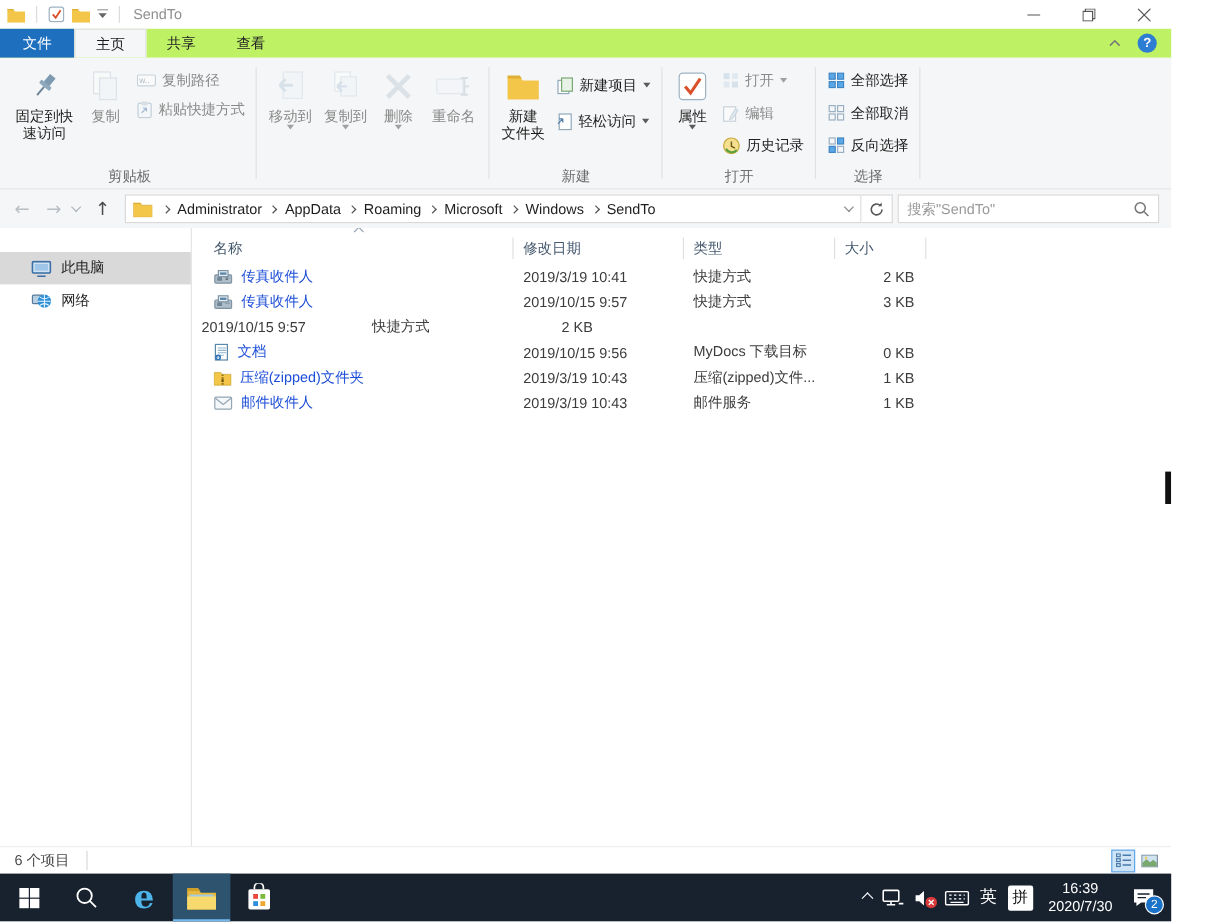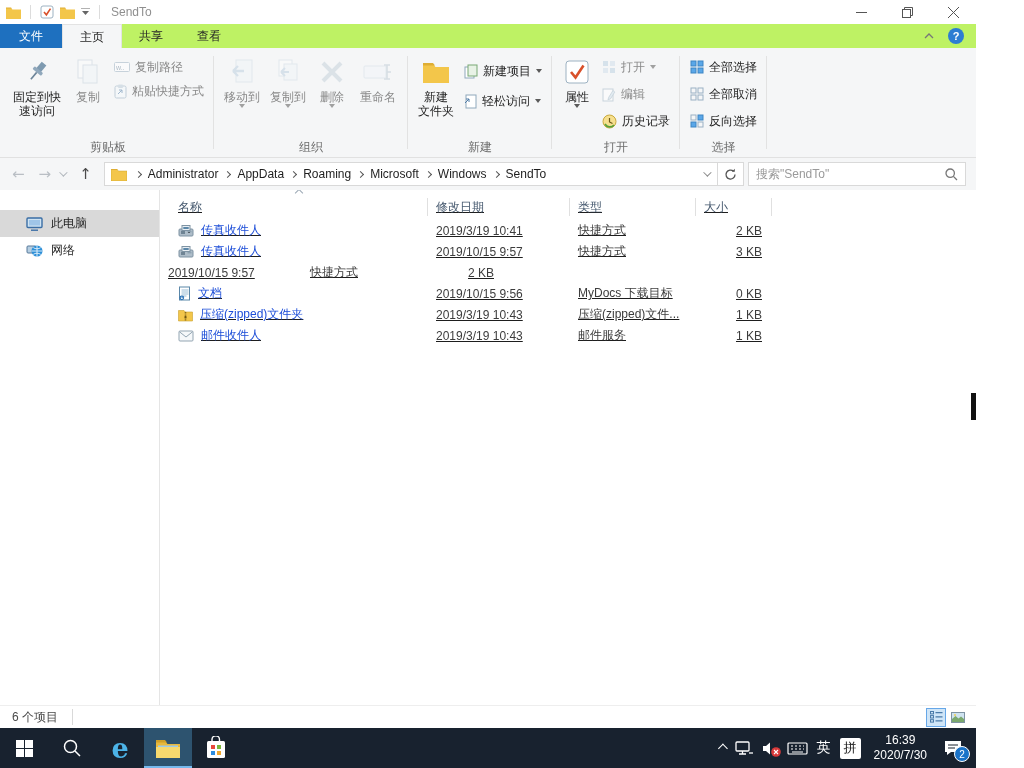--- a/index.html
+++ b/index.html
@@ -54,21 +54,21 @@
   .refresh-btn { width:26px; background:#fff; border:1px solid #d9d9d9; border-left:none; display:flex; align-items:center; justify-content:center; }
   .search-box { width:218px; height:24px; background:#fff; border:1px solid #d9d9d9; display:flex; align-items:center; padding:0 7px; }
   .search-box input { border:none; outline:none; flex:1; font:12px "Liberation Sans",sans-serif; color:#444; background:transparent; }
   .search-box input::placeholder { color:#9a9a9a; }
 
   
   .content { flex:1; display:flex; background:#fff; position:relative; overflow:hidden; }
   .sidebar { width:160px; border-right:1px solid #e5e5e5; padding-top:20px; flex:0 0 auto; }
   .side-item { height:27px; display:flex; align-items:center; padding-left:26px; gap:8px; }
   .side-item.selected { background:#d9d9d9; }
-  .filearea { flex:1; position:relative; padding-top:4px;text-decoration:underline; }
+  .filearea { flex:1; position:relative; padding-top:4px; }
   .list-header { display:flex; height:26px; align-items:center; color:#45586e; position:relative; }
   .hcell { height:18px; display:flex; align-items:center; border-right:1px solid #e0e0e0; padding-left:8px; }
   .hcell.name { width:268px; padding-left:18px; }
   .hcell.date { width:142px; }
   .hcell.type { width:126px; }
   .hcell.size { width:76px; }
   .sort-caret { position:absolute; left:136px; top:-4px; width:6px; height:6px; border-left:1.4px solid #9aa7b4; border-top:1.4px solid #9aa7b4; transform:rotate(45deg); }
   .file-row { display:flex; height:21px; align-items:center; color:#3c3c3c; }
   .cell { padding-left:8px; }
   .cell.name { width:268px; padding-left:18px; display:flex; align-items:center; gap:7px; color:#1d4ed8; }
@@ -255,21 +255,20 @@
         <div class="btn-large disabled" style="width:48px;text-align:right;">
           <span class="ic">
             <svg width="30" height="18" viewBox="0 0 30 18">
                 <rect x="1" y="3" width="22" height="12" rx="1" fill="#eef4f9" stroke="#a9bfd0"></rect>
                 <path d="M24 2v14M21 2h6M21 16h6M24 9h4" stroke="#7e98ac" stroke-width="1.6" fill="none"></path>
               </svg>
           </span>
           <span class="lbl">重命名</span>
         </div>
       </div>
-      <div class="rgroup-label">组织</div>
     </div>
 
     <div class="rgroup">
       <div class="rgroup-content">
         <div class="btn-large" style="width:44px;">
           <span class="ic">
             <svg width="28" height="24" viewBox="0 0 28 24">
                 <path d="M1 4h10l2.5 3H27v16H1z" fill="#f3c64a"></path>
                 <path d="M1 3h10l2 2.5H1z" fill="#dfae34"></path>
               </svg>

